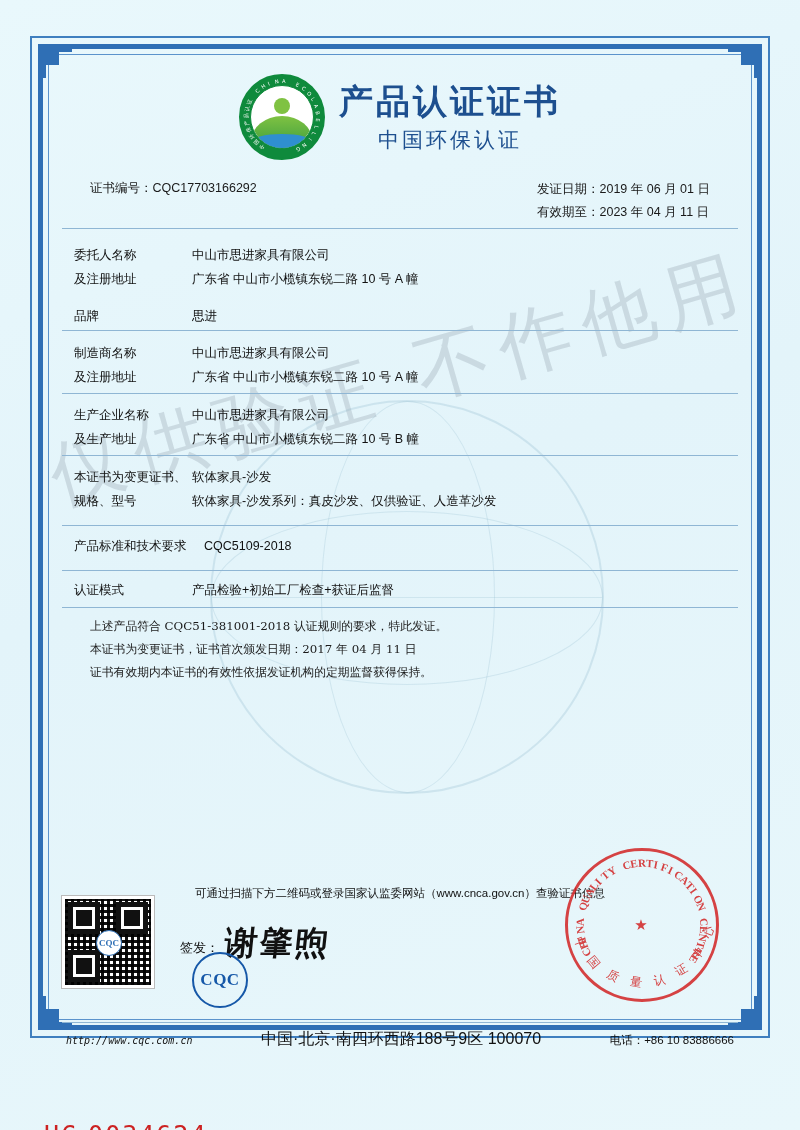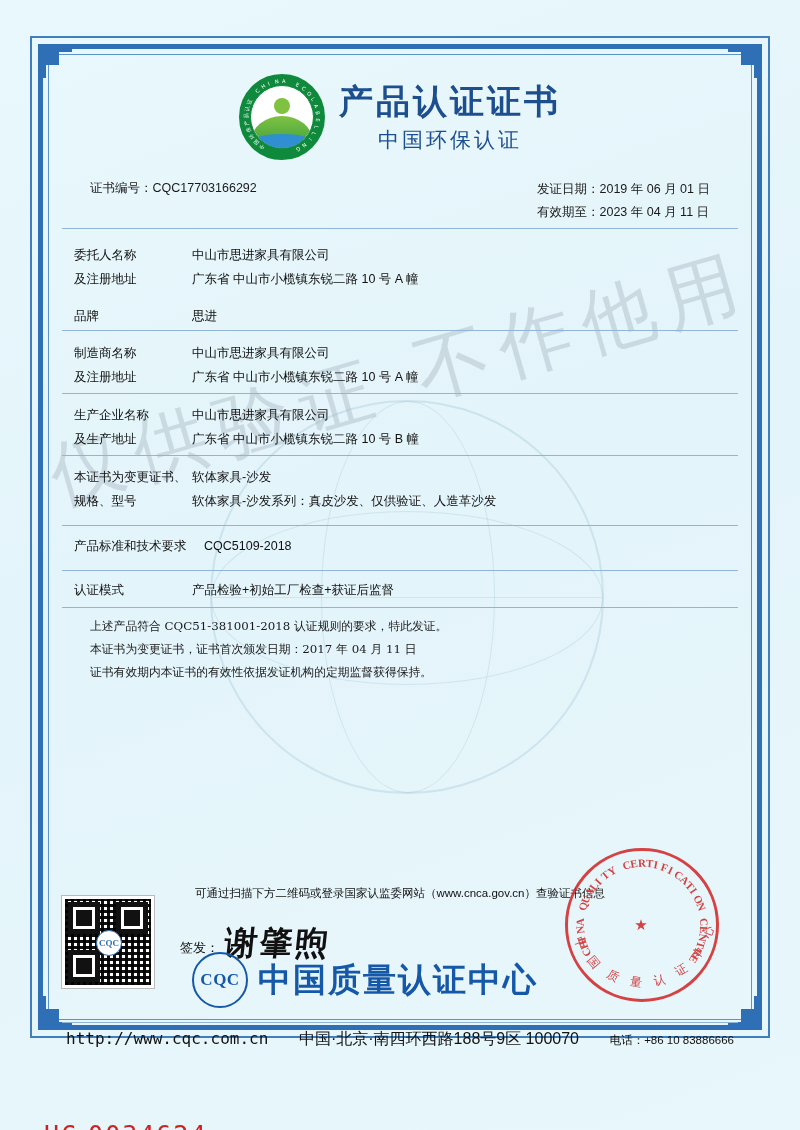--- a/index.html
+++ b/index.html
@@ -394,21 +394,21 @@
   .bottom-bar {
     position: absolute;
     left: 66px; top: 1029px;
     width: 668px;
     font-size: 11.5px;
     color: #111;
     display: flex;
     justify-content: space-between;
     align-items: baseline;
   }
-  .bottom-bar .url { font-family: "DejaVu Sans Mono", monospace; font-size: 16px; }
+  .bottom-bar .url { font-family: "DejaVu Sans Mono", monospace; font-size: 10px; font-style: italic; }
   .bottom-bar .addr { font-size: 16px; }
   .bottom-bar .tel { font-size: 11.5px; }
 
   .serial {
     position: absolute;
     left: 44px; top: 1120px;
     font-family: "DejaVu Sans Mono", monospace;
     font-size: 25px;
     color: #cc2222;
     letter-spacing: 2px;
@@ -573,21 +573,20 @@
     <div class="qr-center">CQC</div>
   </div>
 
   <div class="signature-row">
     <div class="sign-label">签发：</div>
     <div class="sign-name">谢肇煦</div>
   </div>
 
   <div class="cqc-row">
     <div class="cqc-mark">CQC</div>
-    <div class="cqc-name">中国质量认证中心</div>
   </div>
 
   <div class="seal">
     <div class="ring" id="seal-ring">
         <span style="transform: rotate(-120deg);">C</span>
         <span style="transform: rotate(-112.727deg);">H</span>
         <span style="transform: rotate(-105.455deg);">I</span>
         <span style="transform: rotate(-98.1818deg);">N</span>
         <span style="transform: rotate(-90.9091deg);">A</span>
         <span style="transform: rotate(-83.6364deg);"> </span>

